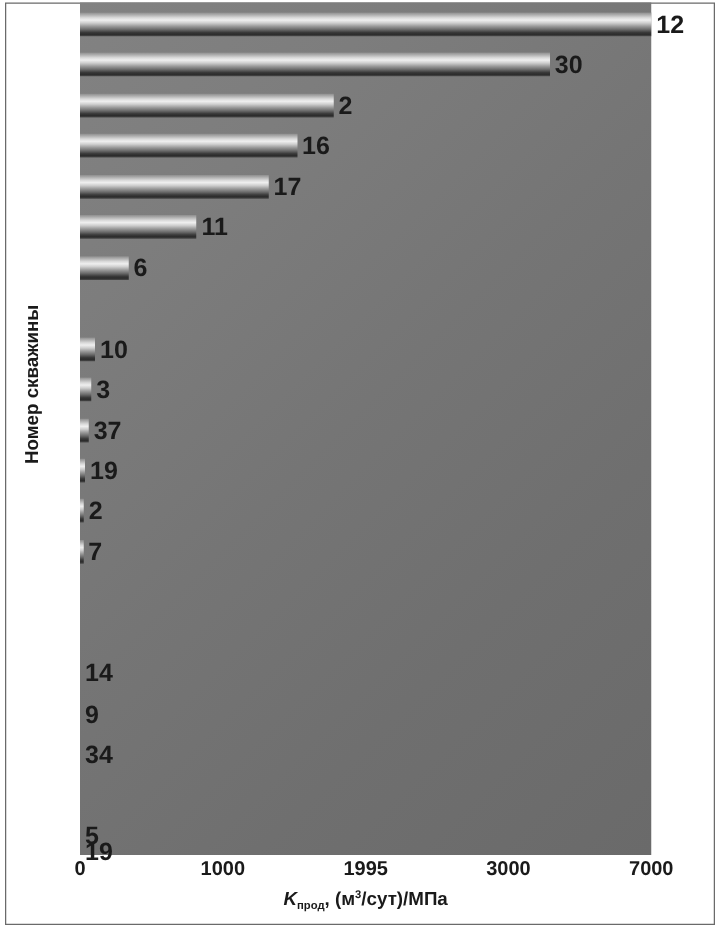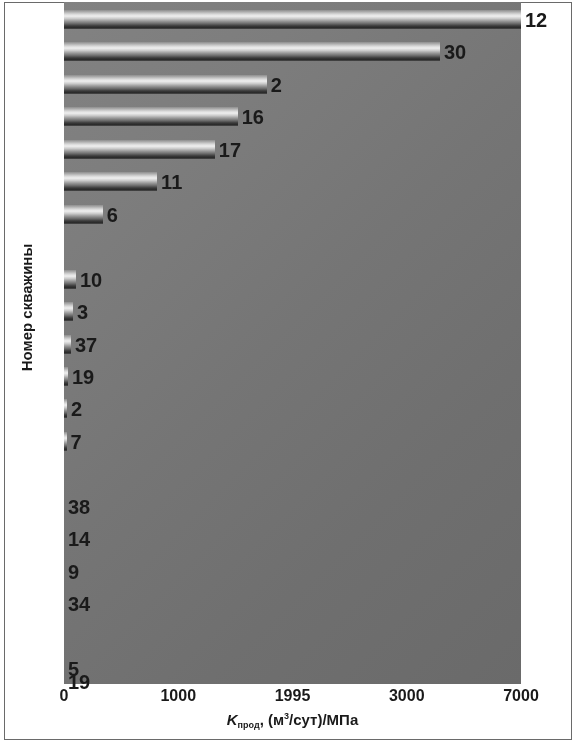--- a/index.html
+++ b/index.html
@@ -204,24 +204,20 @@
         <span class="bar-label" style="left: 7.99875px;">19</span>
       </div>
       <div class="bar-row" style="top: 397px; width: 457px;">
         <div class="bar" style="width: 2.9705px;"></div>
         <span class="bar-label" style="left: 6.9705px;">2</span>
       </div>
       <div class="bar-row" style="top: 430px; width: 457px;">
         <div class="bar" style="width: 2.5135px;"></div>
         <span class="bar-label" style="left: 6.5135px;">7</span>
       </div>
-      <div class="bar-row" style="top: 495px; width: 457px;">
-        <div class="bar zero" style="width: 0px;"></div>
-        <span class="bar-label" style="left: 4px;">38</span>
-      </div>
       <div class="bar-row" style="top: 527px; width: 457px;">
         <div class="bar zero" style="width: 0px;"></div>
         <span class="bar-label" style="left: 4px;">14</span>
       </div>
       <div class="bar-row" style="top: 560px; width: 457px;">
         <div class="bar zero" style="width: 0px;"></div>
         <span class="bar-label" style="left: 4px;">9</span>
       </div>
       <div class="bar-row" style="top: 592px; width: 457px;">
         <div class="bar zero" style="width: 0px;"></div>

